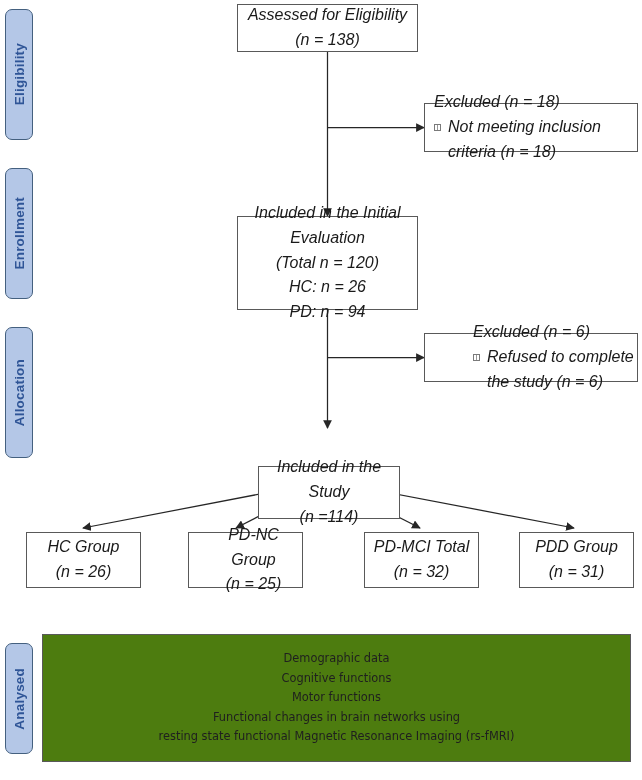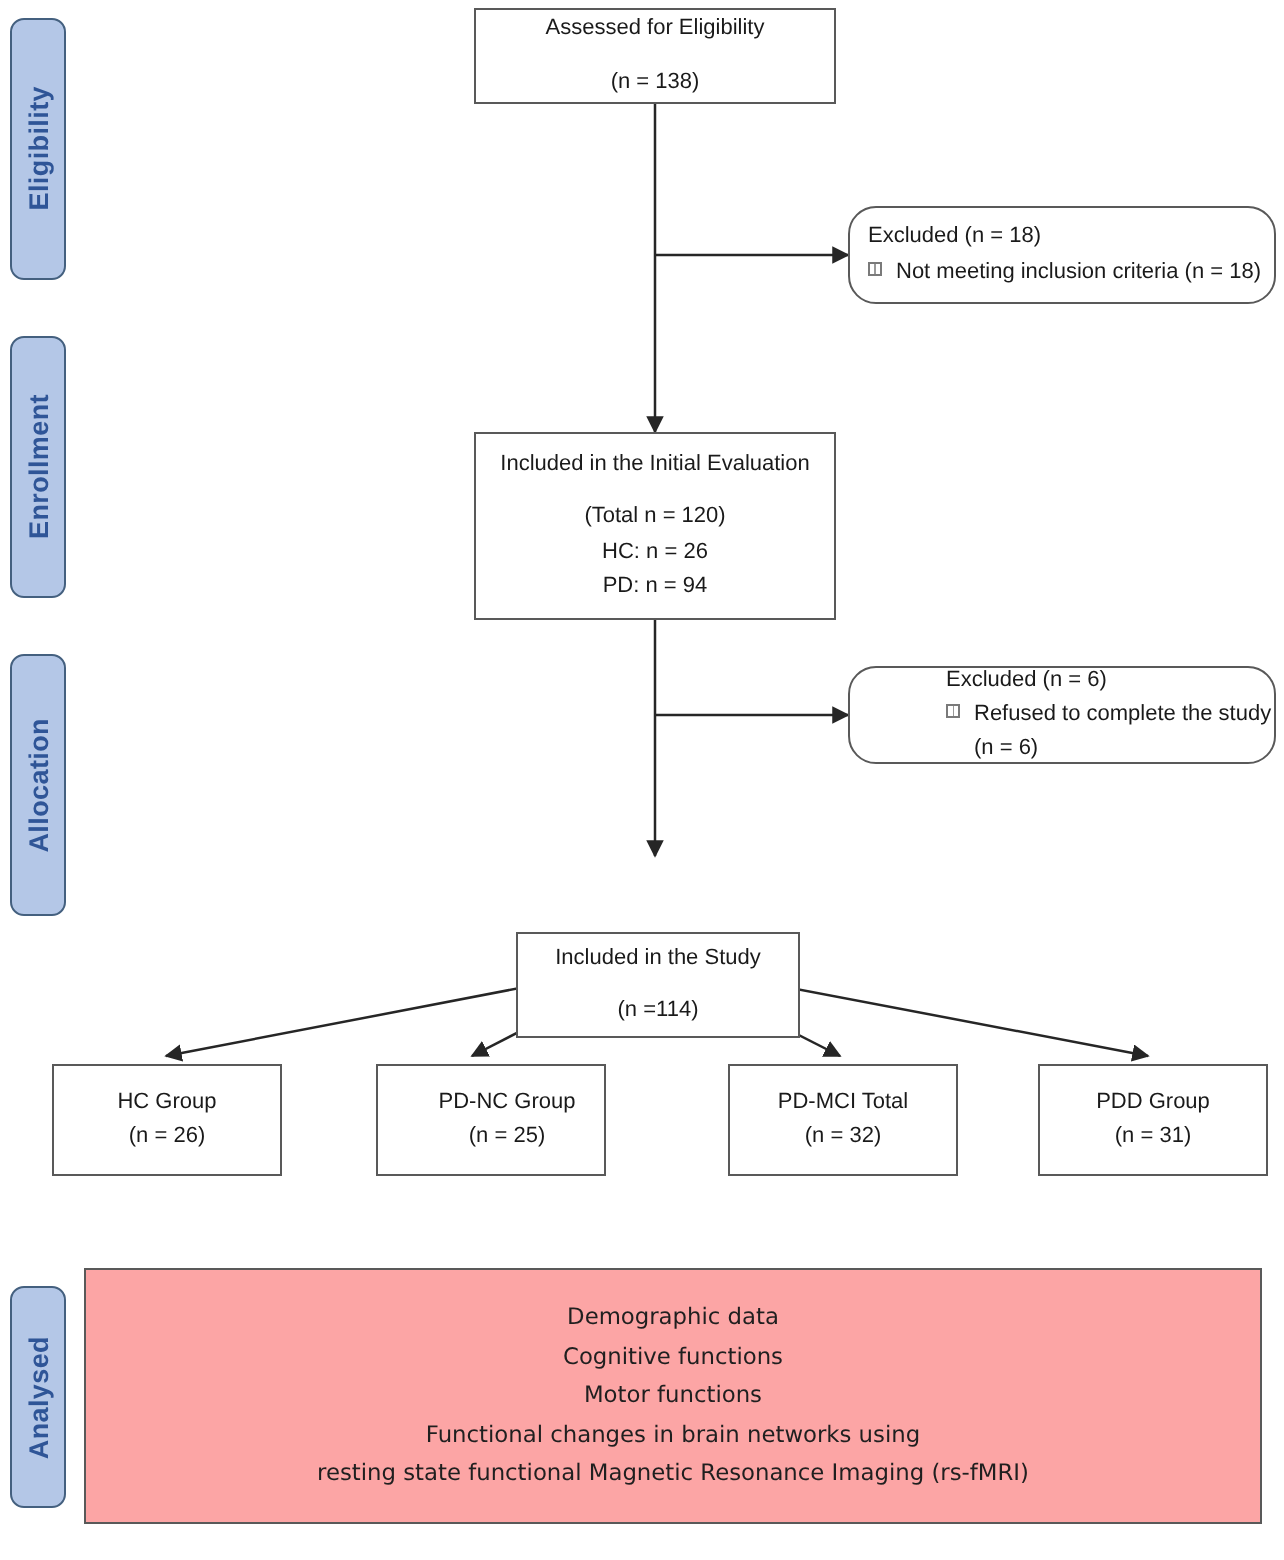--- a/index.html
+++ b/index.html
@@ -47,39 +47,39 @@
     white-space: nowrap;
     font-family: "Liberation Sans", sans-serif;
   }
 
   
   .box {
     position: absolute;
     background: #ffffff;
     border: 1.3px solid #595959;
     box-sizing: border-box;
-    font-size: 11px;
+    font-size: 16px;
     color: #1a1a1a;
     line-height: 1.55;
+    font-style: italic;
   }
   .box.center {
     display: flex;
     flex-direction: column;
     align-items: center;
     justify-content: center;
     text-align: center;
   }
   .box.left {
     display: flex;
     flex-direction: column;
     align-items: flex-start;
     justify-content: center;
     text-align: left;
     padding-left: 9px;
-    border-radius: 14px;
   }
   .box .gap {
     height: 9px;
   }
   .bullet-row {
     display: flex;
     align-items: baseline;
     gap: 7px;
   }
   .tofu {
@@ -95,21 +95,21 @@
       linear-gradient(to right, transparent 45%, #9a9a9a 45%, #9a9a9a 55%, transparent 55%);
   }
 
   
   #analysed-box {
     position: absolute;
     left: 42px;
     top: 634px;
     width: 589px;
     height: 128px;
-    background: #fca5a5;
+    background: #4d7c0f;
     border: 1.3px solid #595959;
     box-sizing: border-box;
     display: flex;
     flex-direction: column;
     align-items: center;
     justify-content: center;
     font-family: "DejaVu Sans", sans-serif;
     font-size: 11.4px;
     color: #1f1f1f;
     line-height: 1.72;

